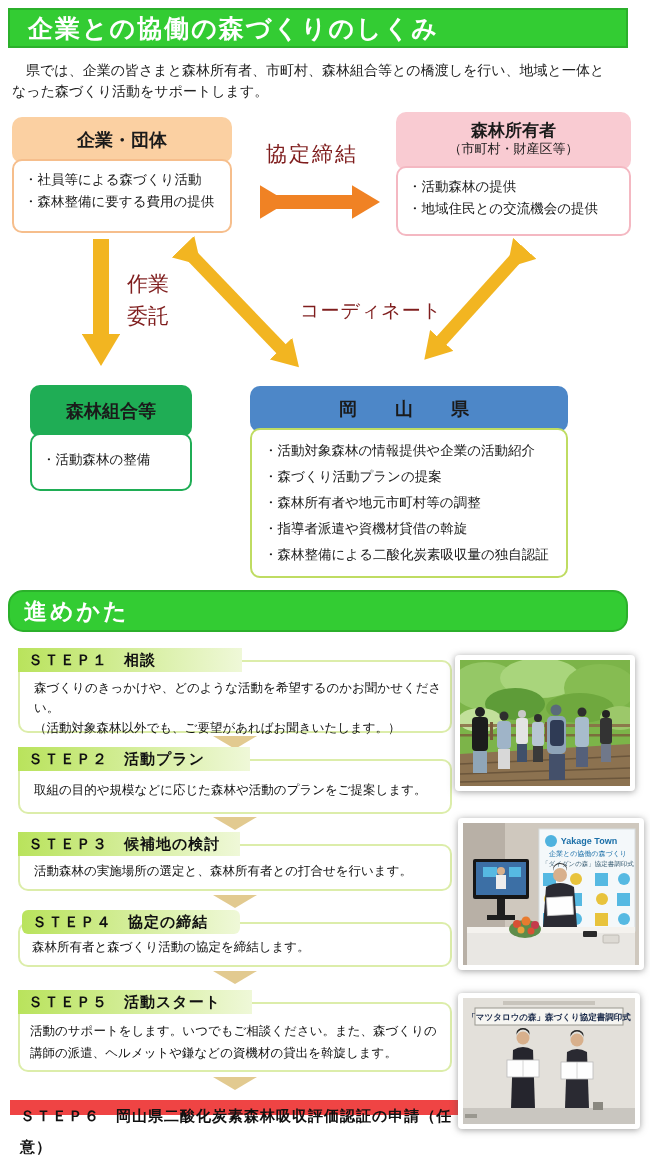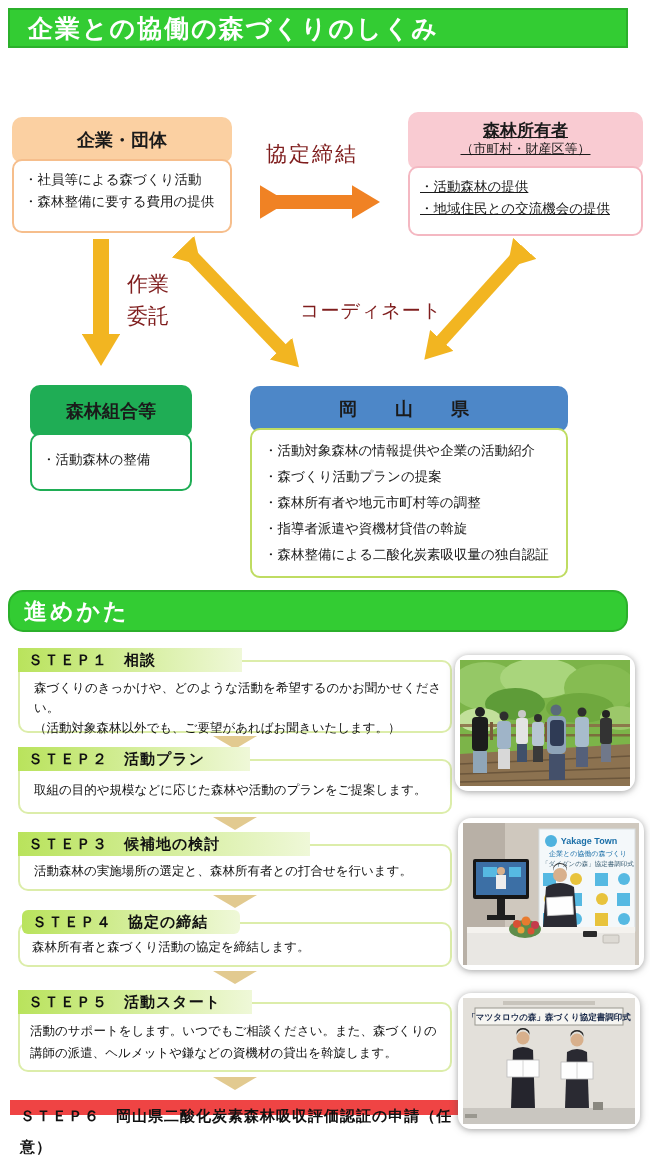--- a/index.html
+++ b/index.html
@@ -22,21 +22,21 @@
   .dbox .hd{border-radius:10px;text-align:center;box-sizing:border-box;}
   .dbox .bd{background:#fff;border-radius:10px;margin-top:-4px;box-sizing:border-box;
             font-size:13.5px;line-height:22px;padding:8px 10px;}
   .hd-title{font-weight:bold;font-size:18px;}
   .hd-sub{font-size:13px;margin-top:-2px;}
 
   .company-box{left:12px;top:9px;width:220px;}
   .company-box .hd{background:#FBD0A2;height:46px;line-height:46px;}
   .company-box .bd{border:2px solid #F6BE8C;height:74px;}
 
-  .owner-box{left:408px;top:4px;width:235px;text-decoration:underline;}
+  .owner-box{left:396px;top:4px;width:235px;}
   .owner-box .hd{background:#F9CBD2;height:58px;padding-top:7px;}
   .owner-box .bd{border:2px solid #F4B8C2;height:70px;}
 
   .union-box{left:30px;top:277px;width:162px;}
   .union-box .hd{background:#1FAD55;height:52px;line-height:52px;}
   .union-box .bd{border:2px solid #1FAD55;height:58px;padding-top:14px;}
 
   .pref-box{left:250px;top:278px;width:318px;}
   .pref-box .hd{background:#4D87C8;height:46px;line-height:46px;letter-spacing:10px;}
   .pref-box .bd{border:2px solid #BFDC62;height:150px;line-height:26px;padding:8px 12px;font-size:13.5px;}
@@ -50,31 +50,35 @@
   .step-bar{position:absolute;left:18px;height:24px;box-sizing:border-box;
             background:linear-gradient(to right,#B9E35C,#EFF8D8);
             font-weight:bold;font-size:15px;line-height:24px;padding-left:10px;letter-spacing:1px;color:#111;}
   .step-bar.solid{background:#ef4444;height:15px;line-height:31px;}
   .step-box{position:absolute;left:18px;width:434px;background:#fff;border:2px solid #DCEDAA;
             border-radius:10px;box-sizing:border-box;font-size:12.5px;line-height:20px;color:#111;}
   .chev{position:absolute;left:213px;width:44px;height:13px;background:#E2CA90;
         clip-path:polygon(0 0,50% 100%,100% 0);}
 
   
-  .photo{position:absolute;background:#ffffff;padding:5px;border-radius:13px;
+  .photo{position:absolute;background:#ffffff;padding:5px;border-radius:4px;
          box-shadow:0 1px 7px rgba(80,80,80,0.55);}
   .photo svg{display:block;}
 </style>
 </head>
 <body>
 
 <div class="page">
 
   <div class="banner title-banner">企業との協働の森づくりのしくみ</div>
 
+  <div class="intro">
+    <div>　県では、企業の皆さまと森林所有者、市町村、森林組合等との橋渡しを行い、地域と一体と</div>
+    <div>なった森づくり活動をサポートします。</div>
+  </div>
 
   <div class="diagram">
 
     <svg class="arrow-layer" viewBox="0 0 650 476" width="650" height="476">
       <defs>
         <marker id="agold" markerWidth="2" markerHeight="2.4" refX="1" refY="1.2" orient="auto">
           <path d="M0,0 L2,1.2 L0,2.4 z" fill="#F2B521"></path>
         </marker>
         <marker id="aorange" markerWidth="2" markerHeight="2.4" refX="1" refY="1.2" orient="auto">
           <path d="M0,0 L2,1.2 L0,2.4 z" fill="#F08224"></path>
@@ -152,21 +156,21 @@
 
   <div class="step-box" style="top:759px;height:55px;padding:19px 0 0 14px;">
     <div>取組の目的や規模などに応じた森林や活動のプランをご提案します。</div>
   </div>
   <div class="step-bar" style="top:747px;width:232px;">ＳＴＥＰ２　活動プラン</div>
   <div class="chev" style="top:817px;"></div>
 
   <div class="step-box" style="top:844px;height:47px;padding:15px 0 0 14px;">
     <div>活動森林の実施場所の選定と、森林所有者との打合せを行います。</div>
   </div>
-  <div class="step-bar" style="top:832px;width:292px;">ＳＴＥＰ３　候補地の検討</div>
+  <div class="step-bar" style="top:832px;width:222px;">ＳＴＥＰ３　候補地の検討</div>
   <div class="chev" style="top:895px;"></div>
 
   <div class="step-box" style="top:922px;height:45px;padding:13px 0 0 12px;">
     <div>森林所有者と森づくり活動の協定を締結します。</div>
   </div>
   <div class="step-bar" style="top:910px;left:22px;width:218px;border-radius:6px;">ＳＴＥＰ４　協定の締結</div>
   <div class="chev" style="top:971px;"></div>
 
   <div class="step-box" style="top:1002px;height:70px;padding:16px 0 0 10px;line-height:22px;">
     <div>活動のサポートをします。いつでもご相談ください。また、森づくりの</div>

